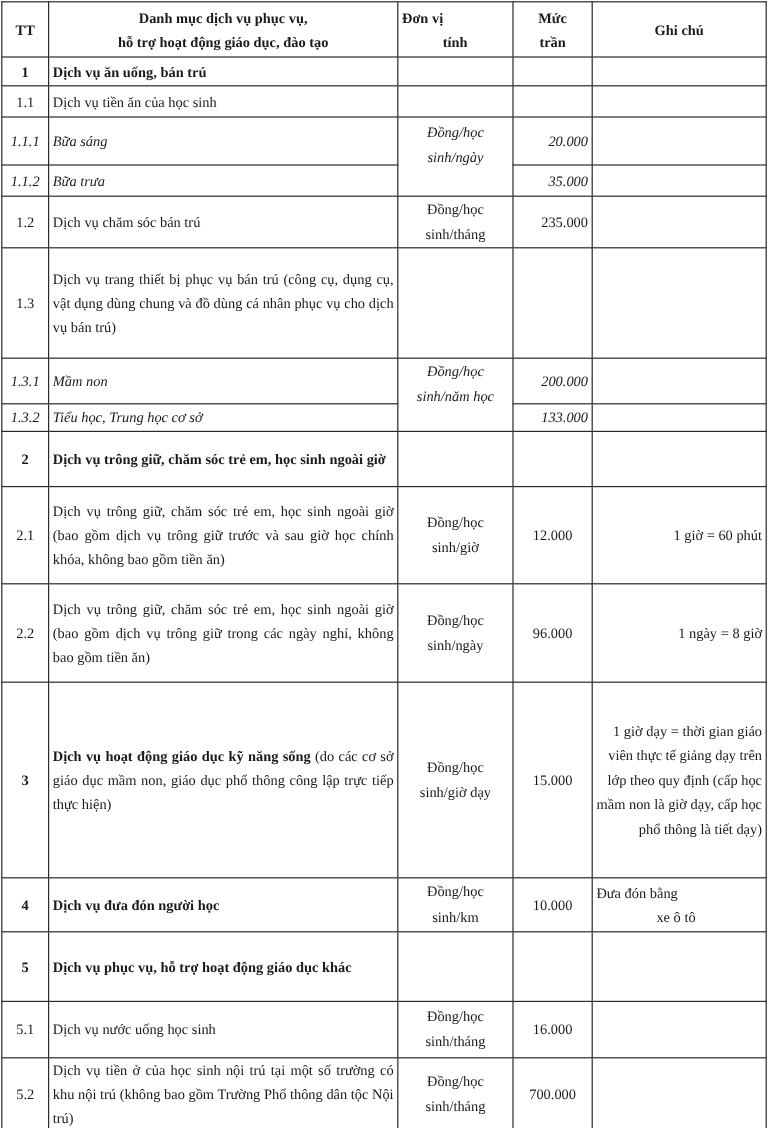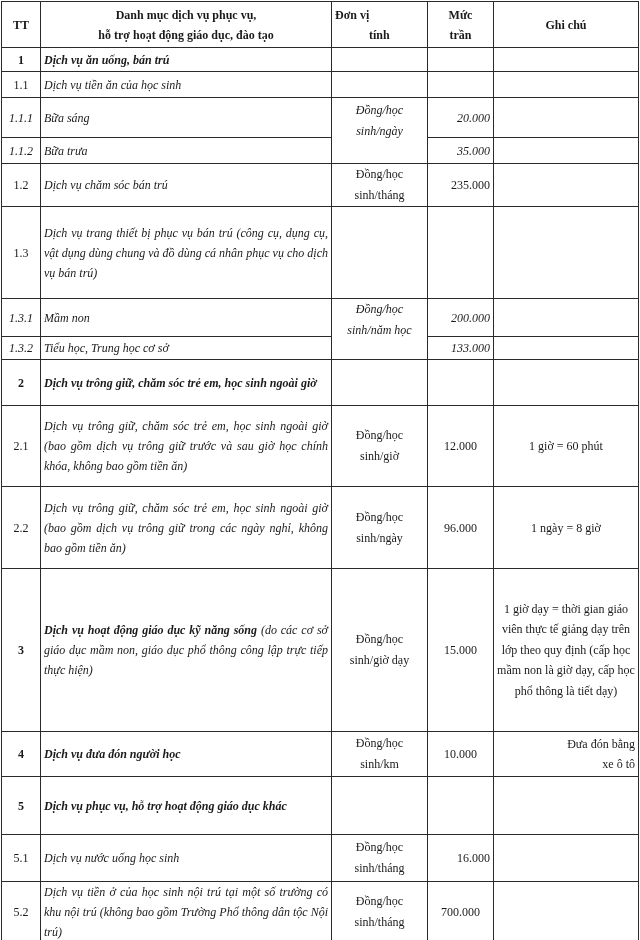--- a/index.html
+++ b/index.html
@@ -25,30 +25,30 @@
       line-height: 20px;
     }
     table.fee td, table.fee th {
       border: 1.6px solid #2a2a2a;
       padding: 0 3px;
       vertical-align: middle;
       overflow: hidden;
     }
     th { font-weight: bold; }
     .c-tt { text-align: center; padding: 0 1px !important; }
-    .c-name { text-align: justify; text-align-last: left; font-style: italic; }
+    .c-name { text-align: justify; text-align-last: left; }
     .c-unit { text-align: center; line-height: 21px; }
     .c-price { text-align: right; }
-    .c-note { text-align: center; }
+    .c-note { text-align: right; }
     .bold { font-weight: bold; }
     .ital { font-style: italic; }
     .h-head { height: 44px; }
     .hdr-unit { text-align: left; line-height: 20px; }
     .hdr-unit span.l2 { display:block; padding-left: 34px; }
-    .note-left { text-align: right; }
+    .note-left { text-align: left; }
     .note-left span.l2 { display:block; padding-left: 50px; }
   </style>
 </head>
 <body>
 
 <table class="fee">
   <colgroup>
     <col style="width:39px">
     <col style="width:291px">
     <col style="width:96px">
@@ -211,21 +211,21 @@
       <td></td>
     </tr>
 
     <tr style="height:47px">
       <td class="c-tt">5.1</td>
       <td class="c-name">Dịch vụ nước uống học sinh</td>
       <td class="c-unit">
         <div>Đồng/học</div>
         <div>sinh/tháng</div>
       </td>
-      <td class="c-price" style="">16.000</td>
+      <td class="c-price" style="text-align:center">16.000</td>
       <td></td>
     </tr>
 
     <tr style="height:60px">
       <td class="c-tt">5.2</td>
       <td class="c-name">Dịch vụ tiền ở của học sinh nội trú tại một số trường có khu nội trú (không bao gồm Trường Phổ thông dân tộc Nội trú)</td>
       <td class="c-unit">
         <div>Đồng/học</div>
         <div>sinh/tháng</div>
       </td>

